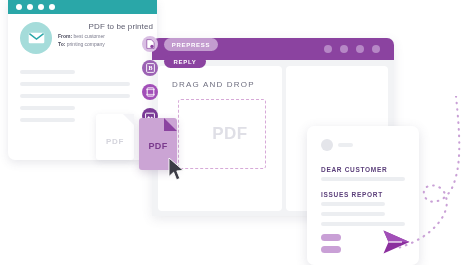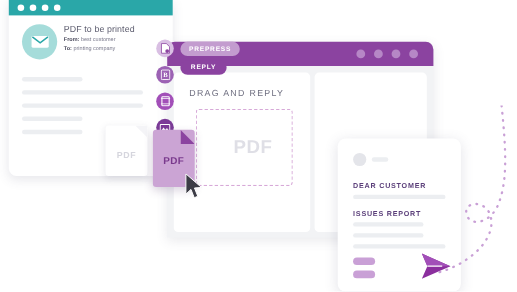--- a/index.html
+++ b/index.html
@@ -28,20 +28,21 @@
 
   .avatar-circle {
     position: absolute; left: 12px; top: 8px; width: 32px; height: 32px;
     border-radius: 50%; background: #a5dcda;
     display: flex; align-items: center; justify-content: center;
   }
   .email-head { position: absolute; left: 50px; top: 7px; width: 95px; }
   .email-subject {
     font-size: 8px; color: #5c5c6e; letter-spacing: 0.1px; line-height: 11px;
     white-space: nowrap;
+    text-align: right;
   }
   .email-meta { font-size: 5px; color: #7a7a8c; line-height: 8px; white-space: nowrap; }
   .email-meta b { color: #4a4a5c; }
 
   .sk { position: absolute; background: #eceef1; border-radius: 2px; height: 4px; }
 
   .pdf-ghost {
     position: absolute; left: 88px; top: 114px; width: 38px; height: 46px;
     background: #ffffff; border-radius: 3px;
     box-shadow: 0 2px 7px rgba(90,90,120,0.14);
@@ -204,21 +205,21 @@
 
   <div class="main-window">
     <div class="main-titlebar">
       <span class="mdot"></span>
       <span class="mdot"></span>
       <span class="mdot"></span>
       <span class="mdot"></span>
     </div>
 
     <div class="panel panel-drop">
-      <div class="drop-title">DRAG AND REPLY</div>
+      <div class="drop-title">DRAG AND DROP</div>
       <div class="drop-zone">
         <span class="drop-zone-label">PDF</span>
       </div>
     </div>
 
     <div class="panel panel-tools"></div>
   </div>
 
   <div class="tool-col">
     <div class="tool-btn" style="background:#d9bfe3;">

